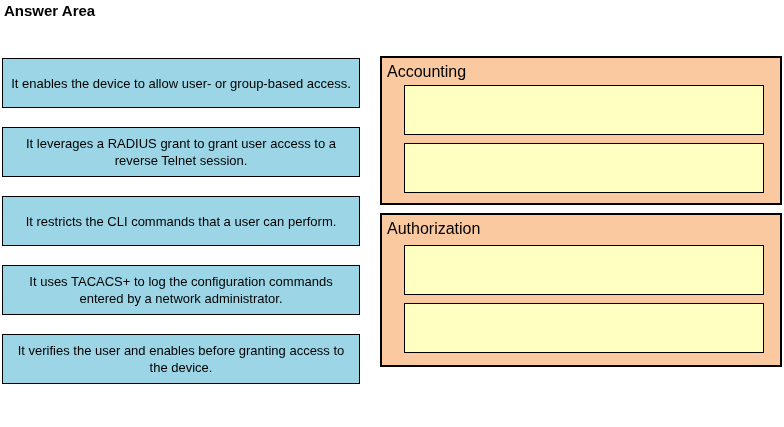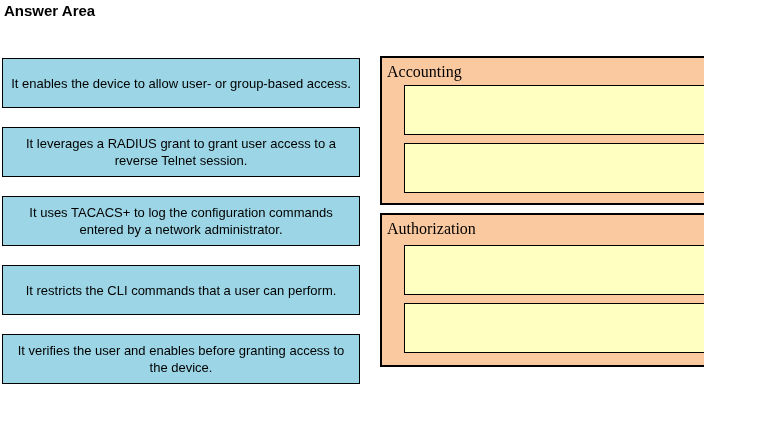--- a/index.html
+++ b/index.html
@@ -11,21 +11,21 @@
   * { box-sizing: border-box; }
   html, body {
     margin: 0;
     padding: 0;
     background: #ffffff;
     font-family: "Liberation Sans", sans-serif;
     color: #000;
   }
   .page {
     position: relative;
-    width: 704px;
+    width: 784px;
     height: 427px;
     background: #ffffff;
     overflow: hidden;
   }
   .title {
     position: absolute;
     left: 4px;
     top: 2px;
     margin: 0;
     font-size: 15px;
@@ -69,21 +69,20 @@
     background: var(--category-bg);
     border: 2px solid var(--border);
   }
   .category-accounting   { height: 149px; }
   .category-authorization{ height: 154px; }
   .category-label {
     font-size: 16px;
     padding: 3px 8px 0 5px;
     height: 27px;
     line-height: 22px;
-    font-family: Liberation Serif, serif;
   }
   .category-authorization .category-label { height: 30px; }
   .slots {
     margin: 0 16px 0 22px;
     display: flex;
     flex-direction: column;
     gap: 8px;
   }
   .slot {
     height: 50px;
@@ -94,22 +93,22 @@
 </head>
 <body>
 
 <div class="page">
 
   <h1 class="title">Answer Area</h1>
 
   <div class="options">
     <div class="option">It enables the device to allow user- or group-based access.</div>
     <div class="option">It leverages a RADIUS grant to grant user access to a reverse Telnet session.</div>
+    <div class="option">It restricts the CLI commands that a user can perform.</div>
     <div class="option">It uses TACACS+ to log the configuration commands entered by a network administrator.</div>
-    <div class="option">It restricts the CLI commands that a user can perform.</div>
     <div class="option">It verifies the user and enables before granting access to the device.</div>
   </div>
 
   <div class="categories">
 
     <div class="category category-accounting">
       <div class="category-label">Accounting</div>
       <div class="slots">
         <div class="slot"></div>
         <div class="slot"></div>

